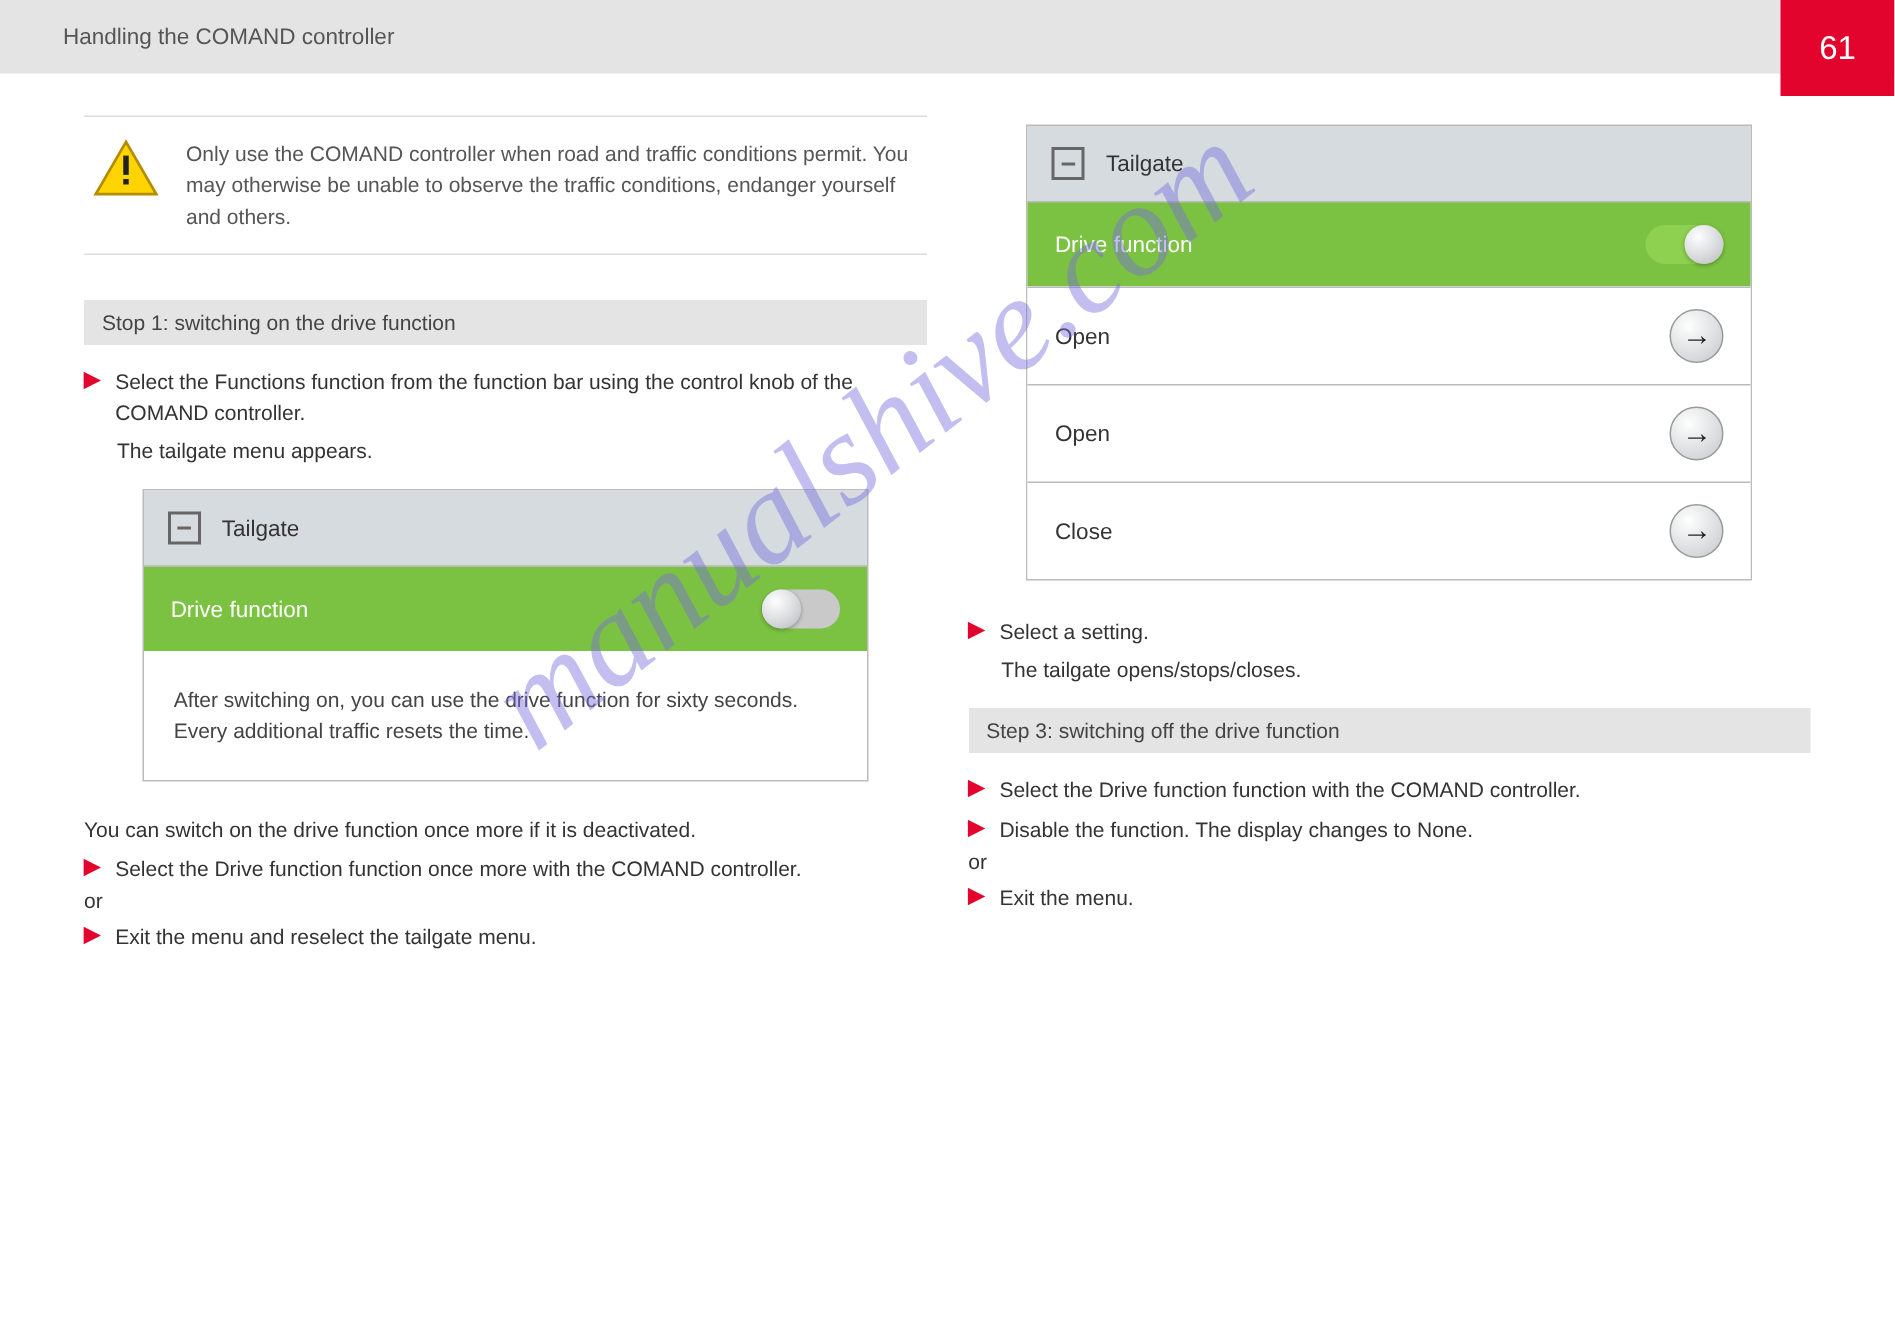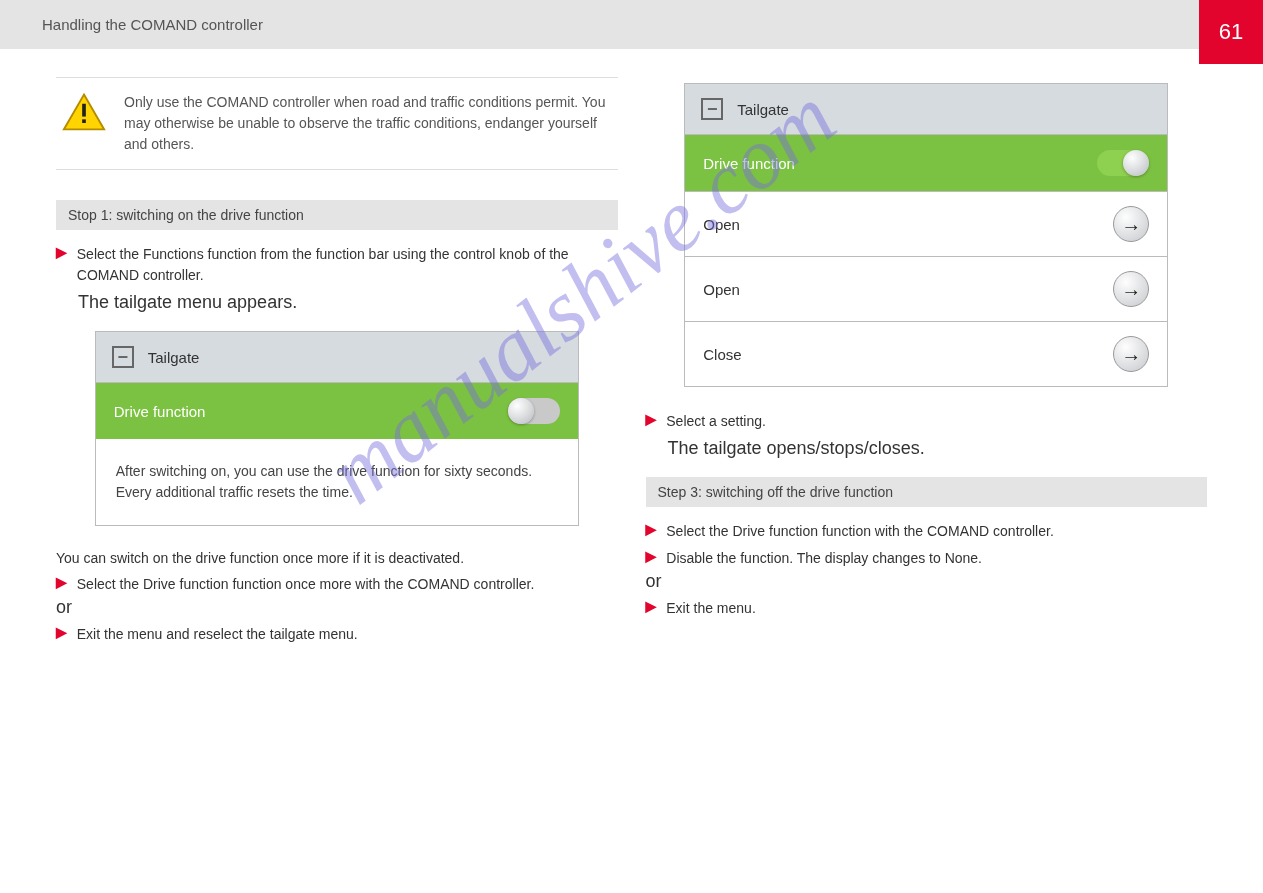--- a/index.html
+++ b/index.html
@@ -1,18 +1,18 @@
 <!DOCTYPE html>
 <html><head>
 <meta charset="utf-8">
 <style>
   * { margin:0; padding:0; box-sizing:border-box; }
   body { font-family: Arial, Helvetica, sans-serif; font-size:14px; color:#222; background:#fff; width:1263px; position:relative; }
   .header-bar { height:49px; background:#e4e4e4; color:#555; display:flex; align-items:center; padding:0 42px; font-size:15px; }
-  .page-num-tab { position:absolute; top:0; right:0; width:64px; height:64px; background:#e2042c; color:#fff; display:flex; align-items:center; justify-content:center; font-size:22px; font-weight:300; }
+  .page-num-tab { position:absolute; top:0; right:0; width:76px; height:64px; background:#e2042c; color:#fff; display:flex; align-items:center; justify-content:center; font-size:22px; font-weight:300; }
   .cols { display:flex; padding:0 42px 40px 42px; }
   .col { width:50%; padding:28px 14px 0 14px; }
   .warnbox { border-top:1px solid #ddd; border-bottom:1px solid #ddd; display:flex; align-items:flex-start; padding:14px 6px; margin-bottom:30px; }
   .warn-icon { width:44px; height:40px; margin-right:18px; flex:0 0 44px; }
   .warn-text { font-size:14px; color:#555; line-height:1.5; }
   .step-heading { background:#e4e4e4; color:#444; padding:7px 12px; font-size:14px; margin:8px 0 14px 0; }
   .bullet-block { display:flex; margin:6px 0 2px 0; }
   .bullet-arrow { color:#e2042c; font-weight:bold; margin-right:10px; }
   .bullet-text { color:#333; line-height:1.5; }
   .panel { border:1px solid #bbb; margin:18px auto 24px auto; background:#fff; }
@@ -22,21 +22,21 @@
   .collapse-icon { width:22px; height:22px; border:2px solid #666; display:flex; align-items:center; justify-content:center; color:#666; font-weight:bold; font-size:18px; margin-right:14px; line-height:1; }
   .row-green { background:#7cc242; color:#fff; display:flex; align-items:center; justify-content:space-between; padding:15px 18px; font-size:15px; border-top:1px solid #bbb; }
   .row-white { background:#fff; color:#333; display:flex; align-items:center; justify-content:space-between; padding:14px 18px; font-size:15px; border-top:1px solid #bbb; }
   .toggle { width:52px; height:26px; border-radius:14px; position:relative; flex:0 0 52px; }
   .toggle-on { background:#8ed04f; }
   .toggle-off { background:#c9c9c9; }
   .toggle-knob { width:26px; height:26px; border-radius:50%; background:radial-gradient(circle at 35% 30%, #fefefe, #b8bcc0); position:absolute; top:0; box-shadow:0 1px 3px rgba(0,0,0,.3); }
   .knob-on { right:0; }
   .knob-off { left:0; }
   .circle-btn { width:36px; height:36px; border-radius:50%; background:radial-gradient(circle at 35% 30%, #fefefe, #c5c8cc); border:1px solid #999; display:flex; align-items:center; justify-content:center; font-size:20px; color:#222; flex:0 0 36px; }
-  .after-text { font-size:18px; color:#333; margin:6px 0 18px 0; }
+  .after-text { font-size:14px; color:#333; margin:6px 0 18px 0; }
   .panelA-desc { padding:22px 20px; line-height:1.5; font-size:14px; color:#444; }
   .small-lead { color:#333; margin-bottom:8px; }
 
   .watermark { position:absolute; left:46%; top:43%; transform:translate(-50%,-50%) rotate(-38deg); font-size:88px; color:rgba(120,110,220,0.45); font-family:Georgia, 'Times New Roman', serif; font-style:italic; white-space:nowrap; pointer-events:none; user-select:none; z-index:50; }
 </style>
 </head>
 <body>
 
 <div class="header-bar">
   <span>Handling the COMAND controller</span>

